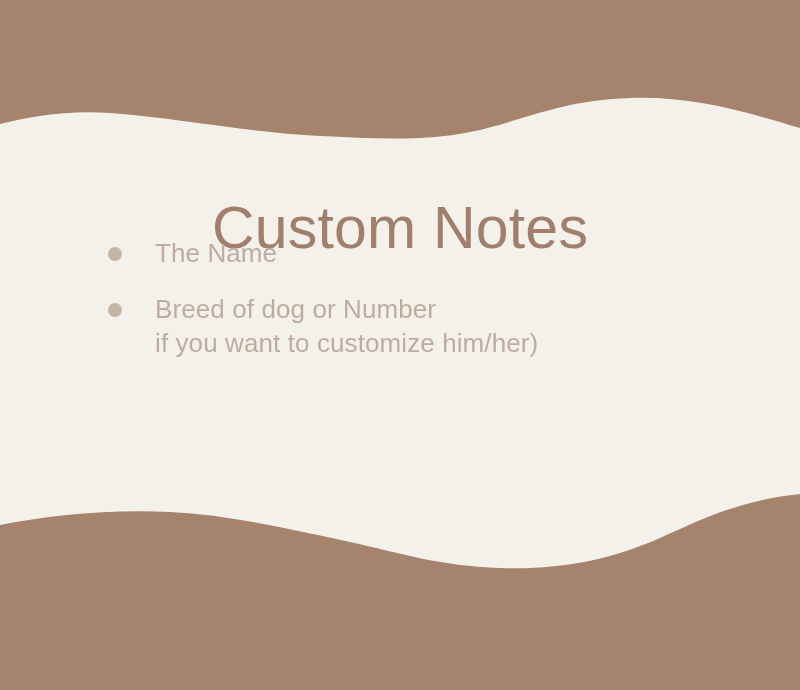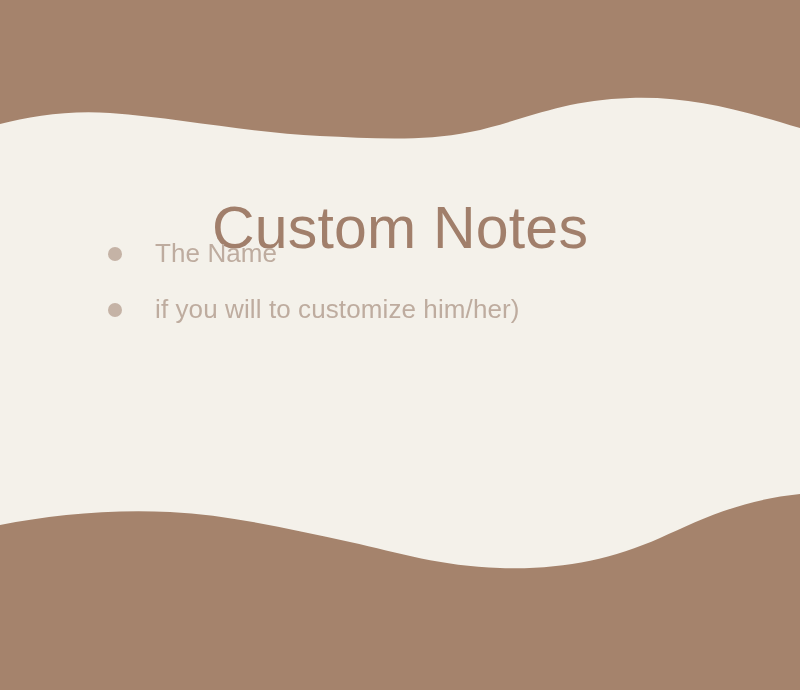--- a/index.html
+++ b/index.html
@@ -125,19 +125,20 @@
     <ul id="notes-list">
 
       <li class="note-item">
         <span class="bullet-dot"></span>
         <span class="note-line">The Name</span>
       </li>
 
 
       <li class="note-item">
         <span class="bullet-dot"></span>
-        <span class="note-line">if you will to customize him/her)</span>
+        <span class="note-line">Breed of dog or Number</span>
+        <span class="note-line">if you want to customize him/her)</span>
       </li>
 
     </ul>
 
   </div>
 </div>
 
 </body></html>

